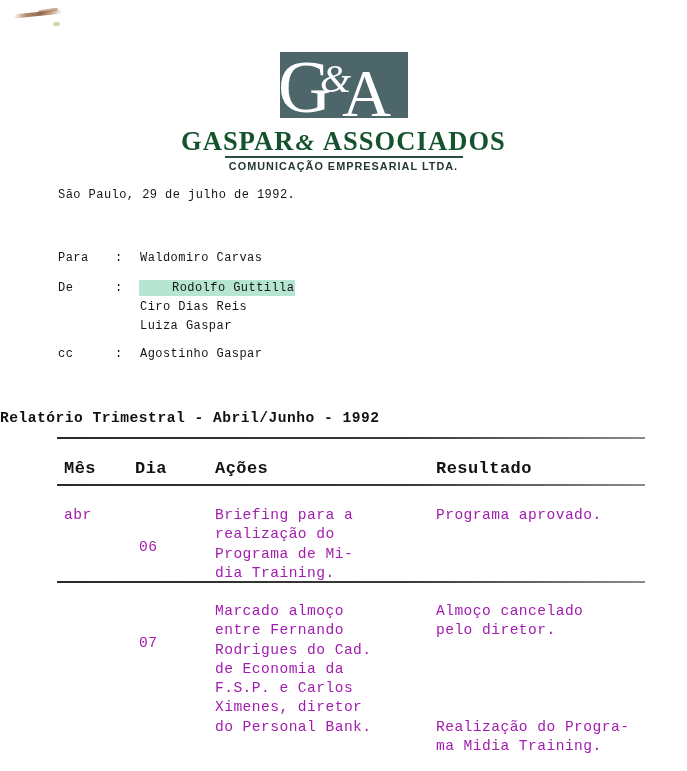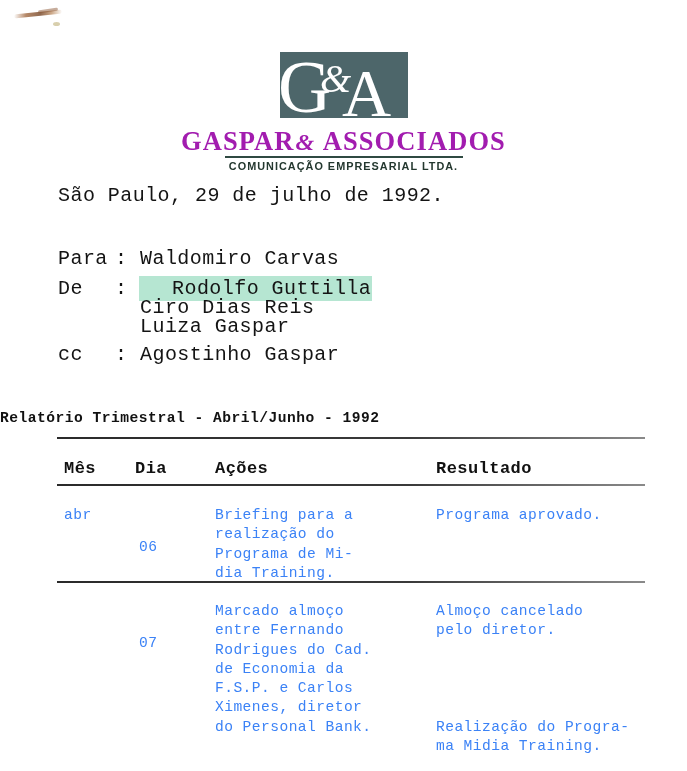--- a/index.html
+++ b/index.html
@@ -70,21 +70,21 @@
     background: #4d666a;
     overflow: hidden;
   }
   #logo-mark svg { display: block; }
   #company-name {
     margin-top: 5px;
     font-family: "Liberation Serif", "DejaVu Serif", serif;
     font-size: 26.5px;
     font-weight: 700;
     letter-spacing: 1.1px;
-    color: #a21caf;
+    color: #14532d;
     line-height: 1.02;
     white-space: nowrap;
   }
   #company-name .amp {
     font-style: italic;
     font-size: 24px;
     padding: 0 1px;
   }
   #company-rule {
     width: 238px;
@@ -99,21 +99,21 @@
     letter-spacing: 1.05px;
     color: #24382f;
     white-space: nowrap;
     transform: scaleX(.97);
   }
 
   
   .tw {
     position: absolute;
     font-family: "Liberation Mono", "DejaVu Sans Mono", monospace;
-    font-size: 20px;
+    font-size: 12px;
     line-height: 19px;
     letter-spacing: .45px;
     color: #141414;
     white-space: pre;
   }
   #date-line { left: 58px; top: 186px; }
 
   .field-label { left: 58px; text-align: right; }
   .field-colon { left: 115px; }
   .field-value { left: 140px; }
@@ -177,21 +177,21 @@
   #th-dia       { left: 135px; }
   #th-acoes     { left: 215px; }
   #th-resultado { left: 436px; }
 
   .cell {
     position: absolute;
     font-family: "Liberation Mono", "DejaVu Sans Mono", monospace;
     font-size: 14.6px;
     line-height: 19.3px;
     letter-spacing: .45px;
-    color: #3b82f6;
+    color: #a21caf;
     white-space: pre;
   }
   .col-mes       { left: 64px; }
   .col-dia       { left: 139px; margin-top: 32px; }
   .col-acoes     { left: 215px; }
   .col-resultado { left: 436px; }
 
   #r1-mes       { top: 506px; }
   #r1-dia       { top: 506px; }
   #r1-acoes     { top: 506px; }

